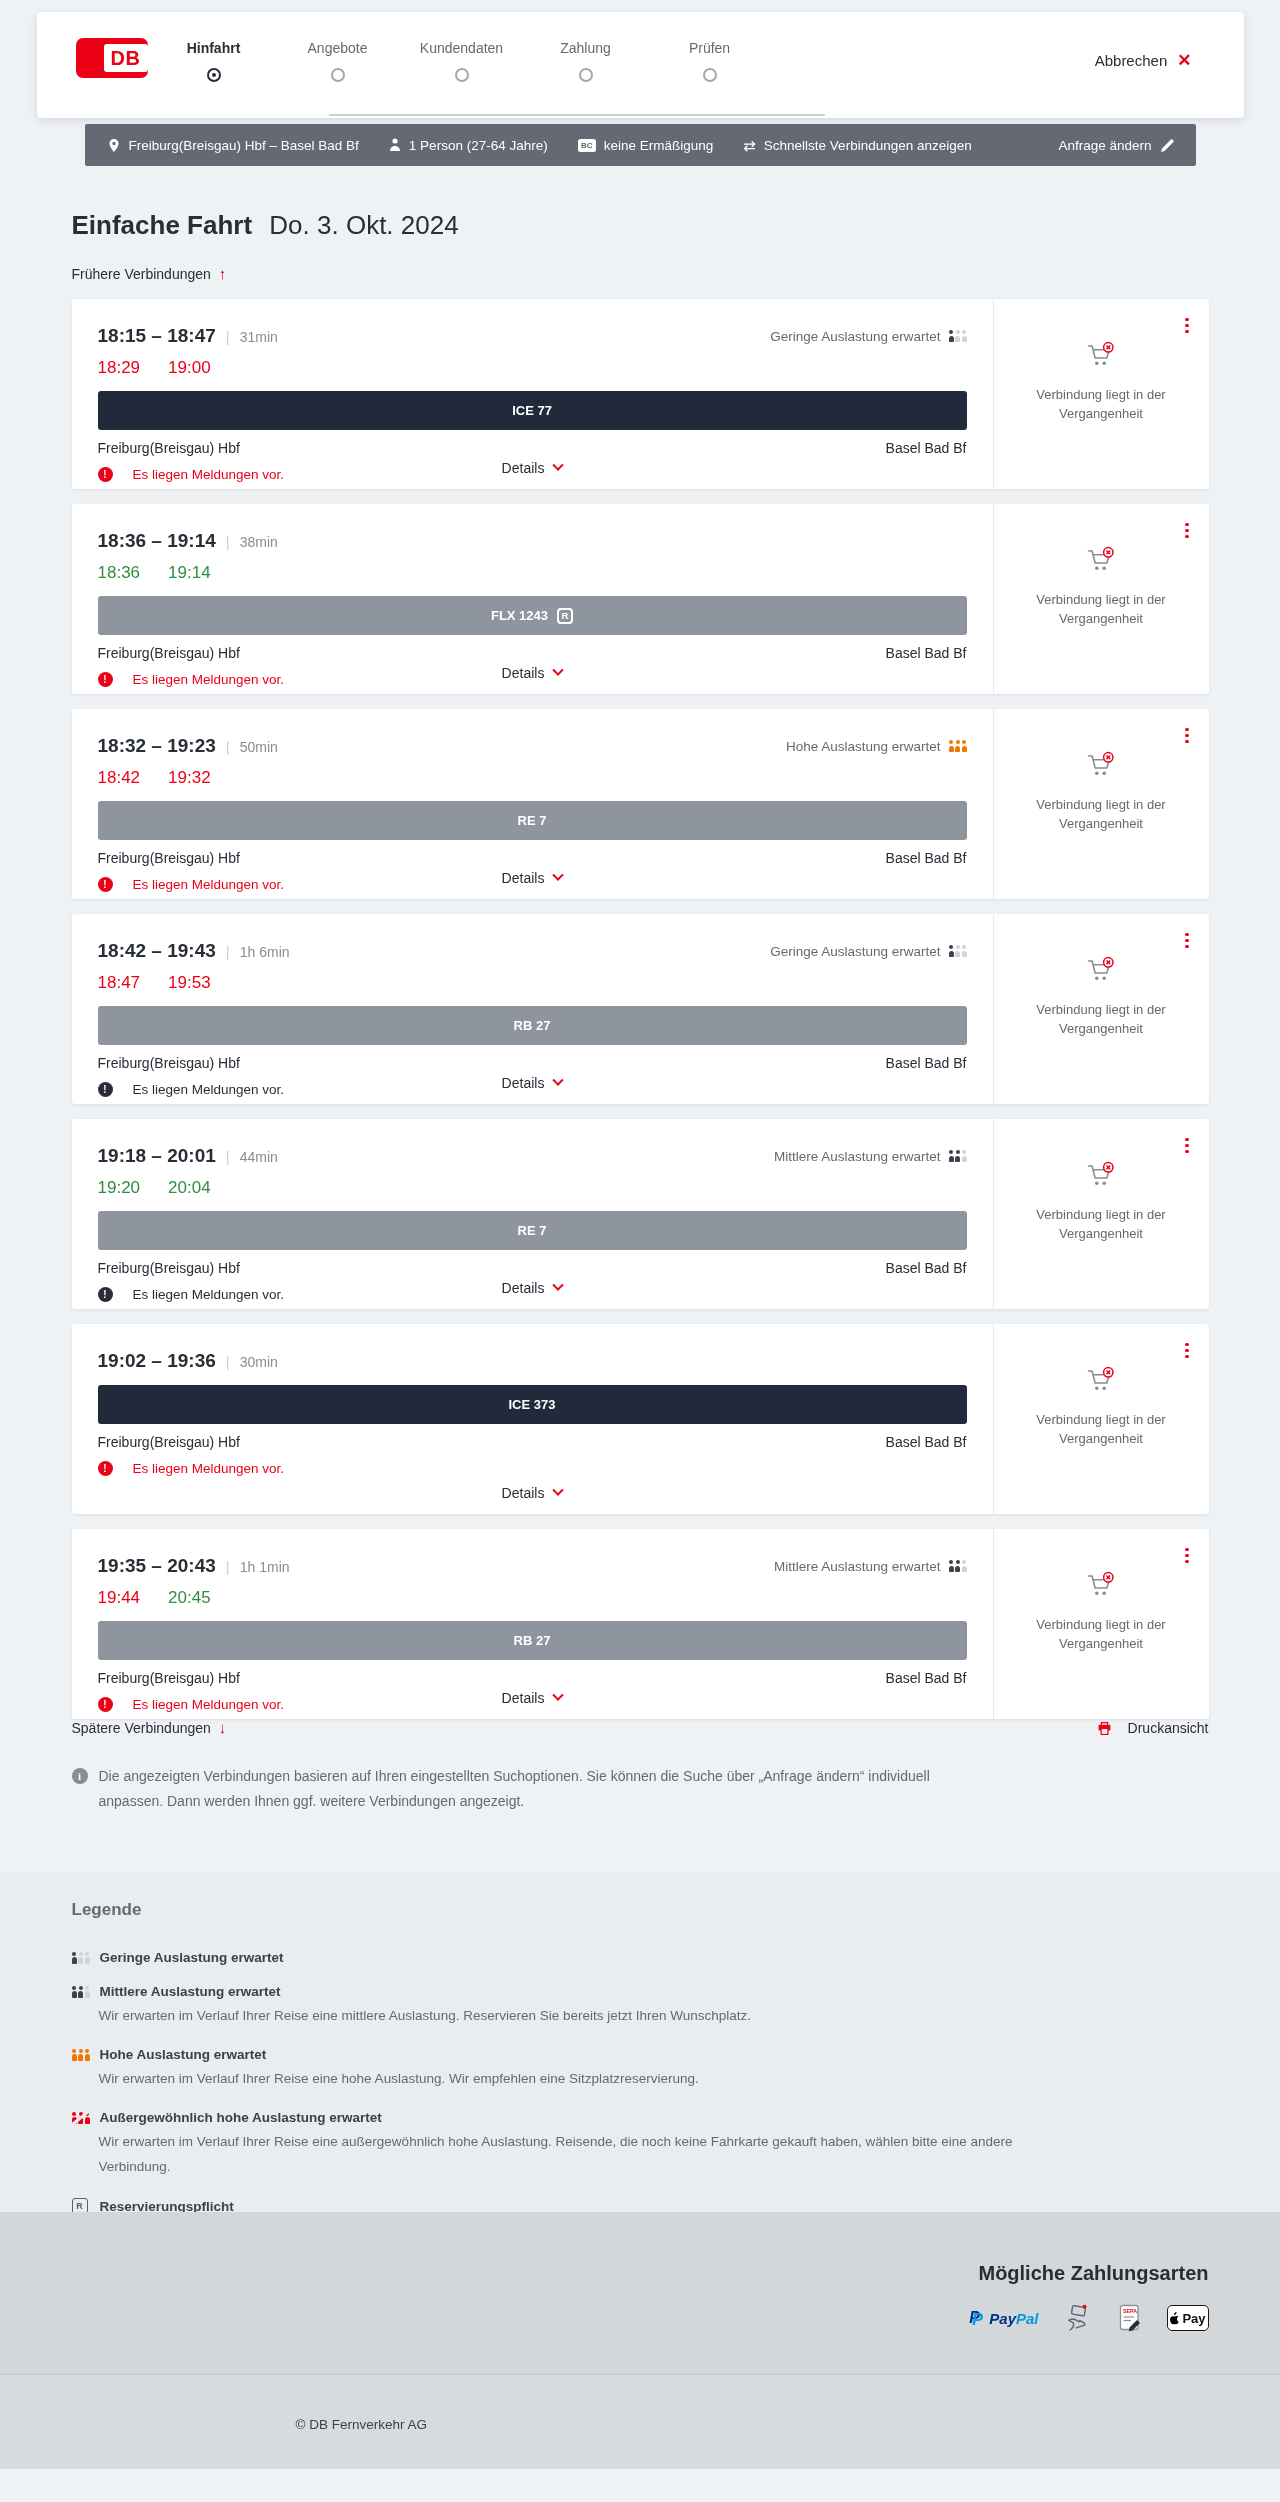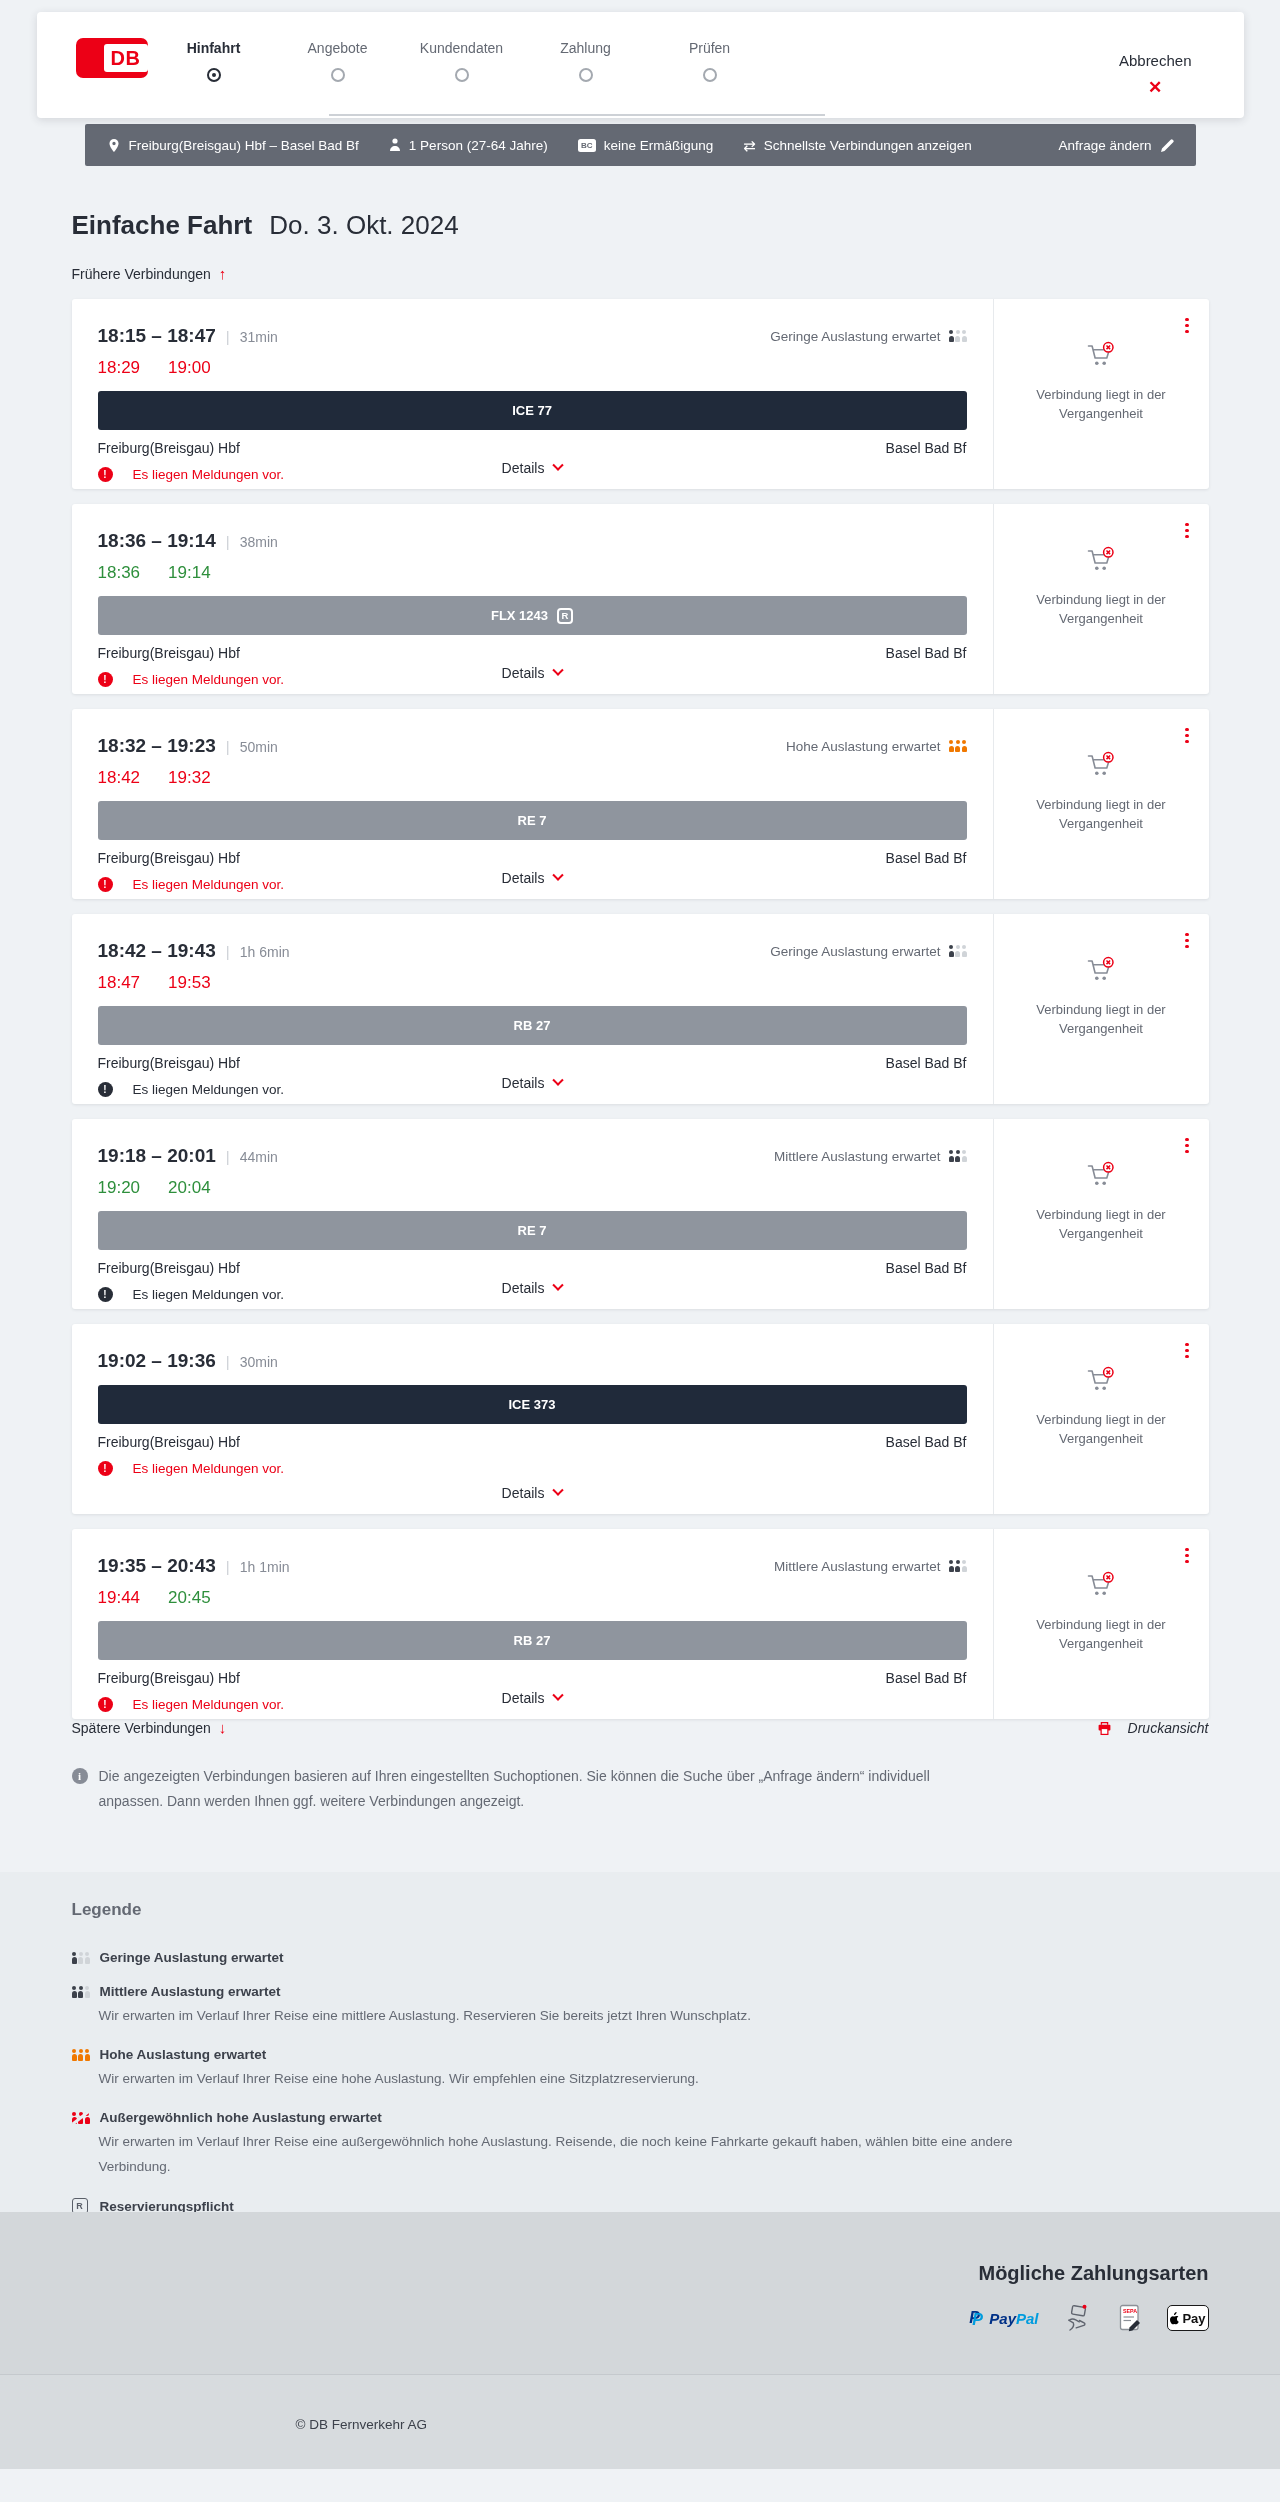--- a/index.html
+++ b/index.html
@@ -27,21 +27,21 @@
   .steps-line { position:absolute; left:177px; top:74px; width:496px; height:2px; background:#cdd1d6; }
   .step { width:124px; text-align:center; position:relative; z-index:1; cursor:default; }
   .step-label { font-size:14px; color:#646973; line-height:16px; }
   .step.active .step-label { color:#282d37; font-weight:bold; }
   .step-dot { width:14px; height:14px; margin:12px auto 0; border:2px solid #a4a9b0;
     border-radius:50%; background:#fff; position:relative; }
   .step.active .step-dot { border-color:#282d37; }
   .step.active .step-dot::after { content:''; position:absolute; left:3px; top:3px;
     width:4px; height:4px; border-radius:50%; background:#282d37; }
   .cancel { position:absolute; right:52px; top:40px; display:flex; align-items:center; gap:10px;
-    font-size:15px; color:#282d37; cursor:pointer;flex-direction:column; }
+    font-size:15px; color:#282d37; cursor:pointer; }
   .x-icon { color:#ec0016; font-size:17px; font-weight:bold; line-height:1; }
   
   .summary-bar { width:1111px; height:42px; margin:6px auto 0; background:#646973; border-radius:2px;
     display:flex; align-items:center; padding:0 22px; color:#fff; font-size:13.5px; gap:30px; }
   .sum-item { display:flex; align-items:center; gap:8px; white-space:nowrap;text-align:right; }
   .bc-badge { width:18px; height:13px; background:#fff; border-radius:2.5px; color:#646973;
     font-size:8px; font-weight:bold; display:flex; align-items:center; justify-content:center; }
   .swap-ico { font-size:15px; line-height:1; }
   .sum-edit { margin-left:auto; display:flex; align-items:center; gap:9px; cursor:pointer; }
   
@@ -82,21 +82,21 @@
     justify-content:center; gap:10px; font-size:14px; cursor:pointer; }
   .chev { width:8px; height:8px; border-right:2px solid #ec0016; border-bottom:2px solid #ec0016;
     transform:rotate(45deg) translate(-2px,-2px); }
   .card-side { width:216px; border-left:1px solid #e7eaed; position:relative; text-align:center;
     padding:42px 18px 0; }
   .kebab { position:absolute; top:14px; right:16px; cursor:pointer; padding:2px 4px; }
   .kebab i { display:block; width:3.5px; height:3.5px; border-radius:50%; background:#ec0016; margin:2.5px 0; }
   .past-note { margin-top:12px; font-size:13px; color:#646973; line-height:19px; }
   
   .later-row { display:flex; align-items:flex-end; font-size:14px; }
-  .print { margin-left:auto; display:flex; align-items:center; gap:16px; cursor:pointer;font-style:italic; }
+  .print { margin-left:auto; display:flex; align-items:center; gap:16px; cursor:pointer; }
   .info-block { margin-top:28px; display:flex; gap:11px; width:880px; font-size:14px; color:#646973; line-height:25px; }
   .info-ico { width:16px; height:16px; border-radius:50%; background:#878c96; position:relative; flex:none; margin-top:4px; }
   .info-ico::after { content:'i'; position:absolute; inset:0; display:flex; align-items:center;
     justify-content:center; color:#fff; font-size:11px; font-weight:bold; font-family:"Liberation Serif", serif; }
   
   .legende-section { margin-top:58px; background:#e9edf0; height:340px; padding-top:28px; overflow:hidden; }
   .legend-title { font-size:17px; color:#646973; }
   .legend-item { margin-top:19px; }
   .legend-item:first-of-type { margin-top:30px; }
   .legend-head { display:flex; align-items:center; gap:10px; font-size:13.5px; font-weight:bold; color:#3c414b; }

